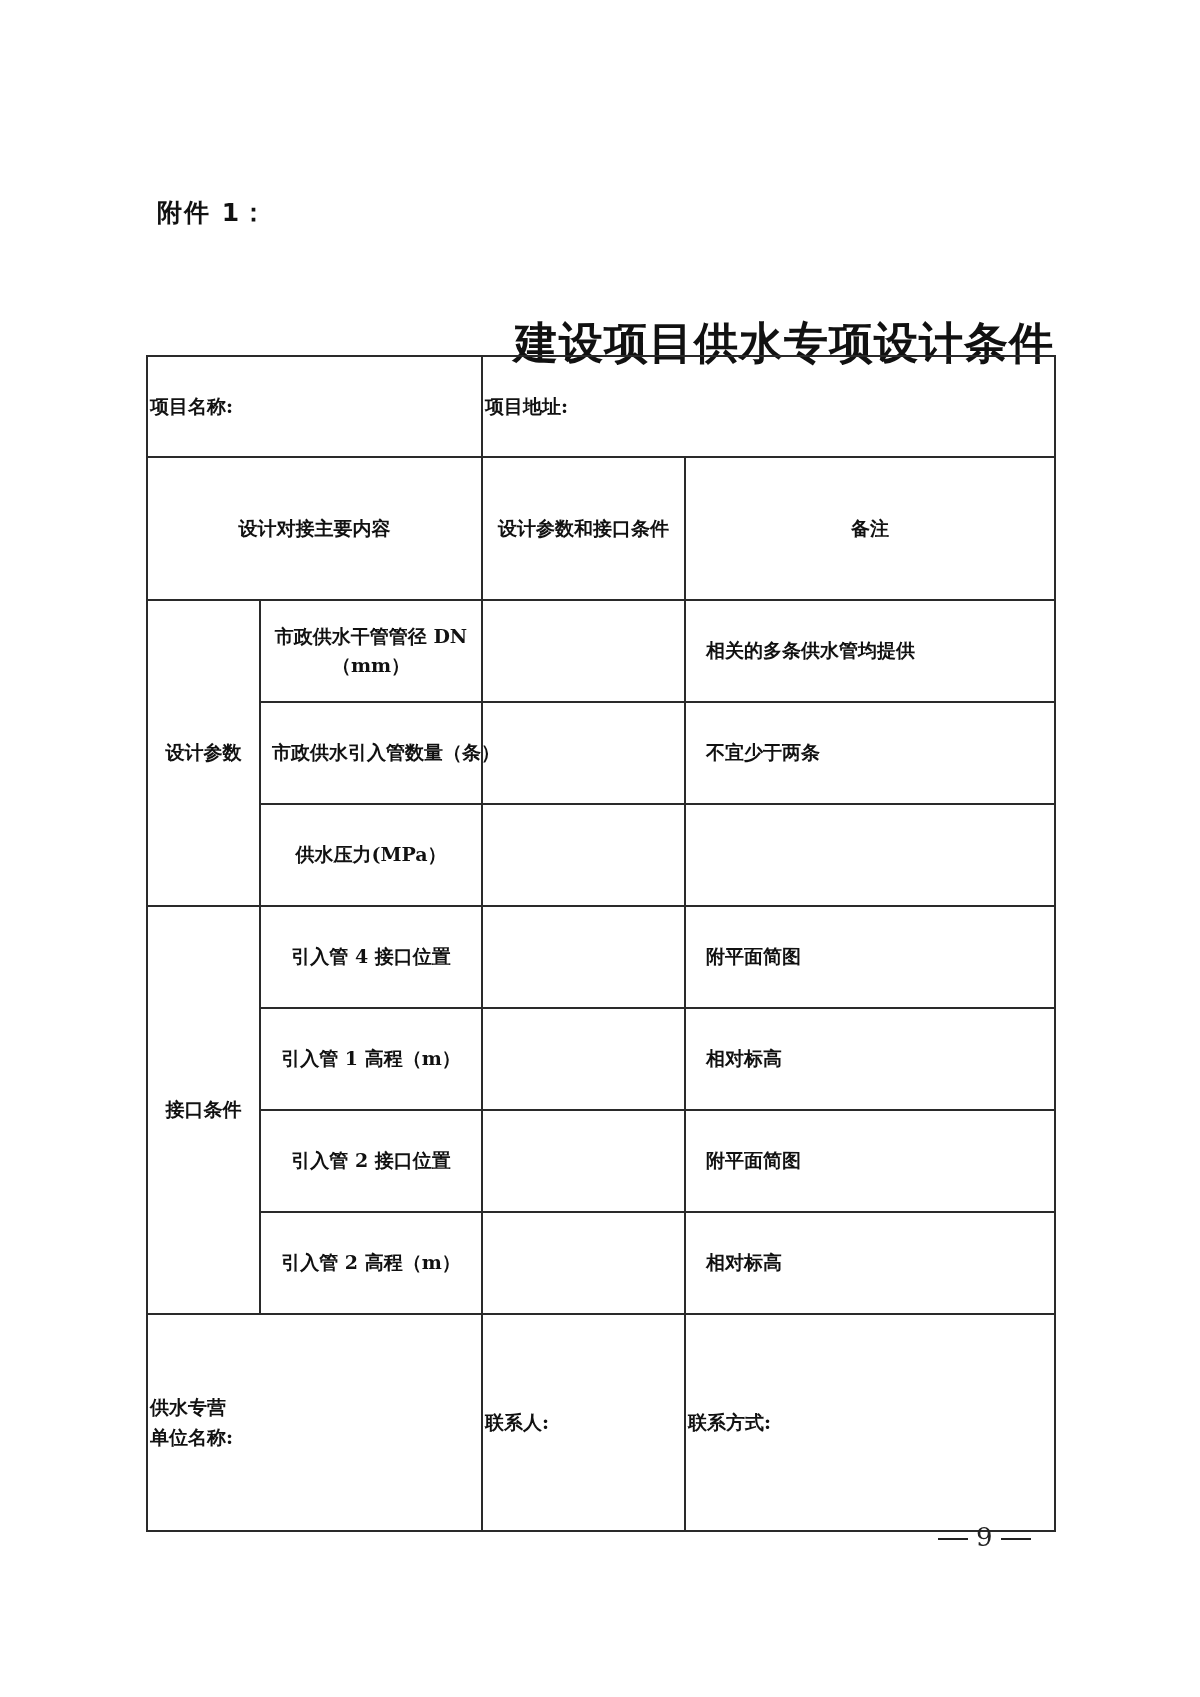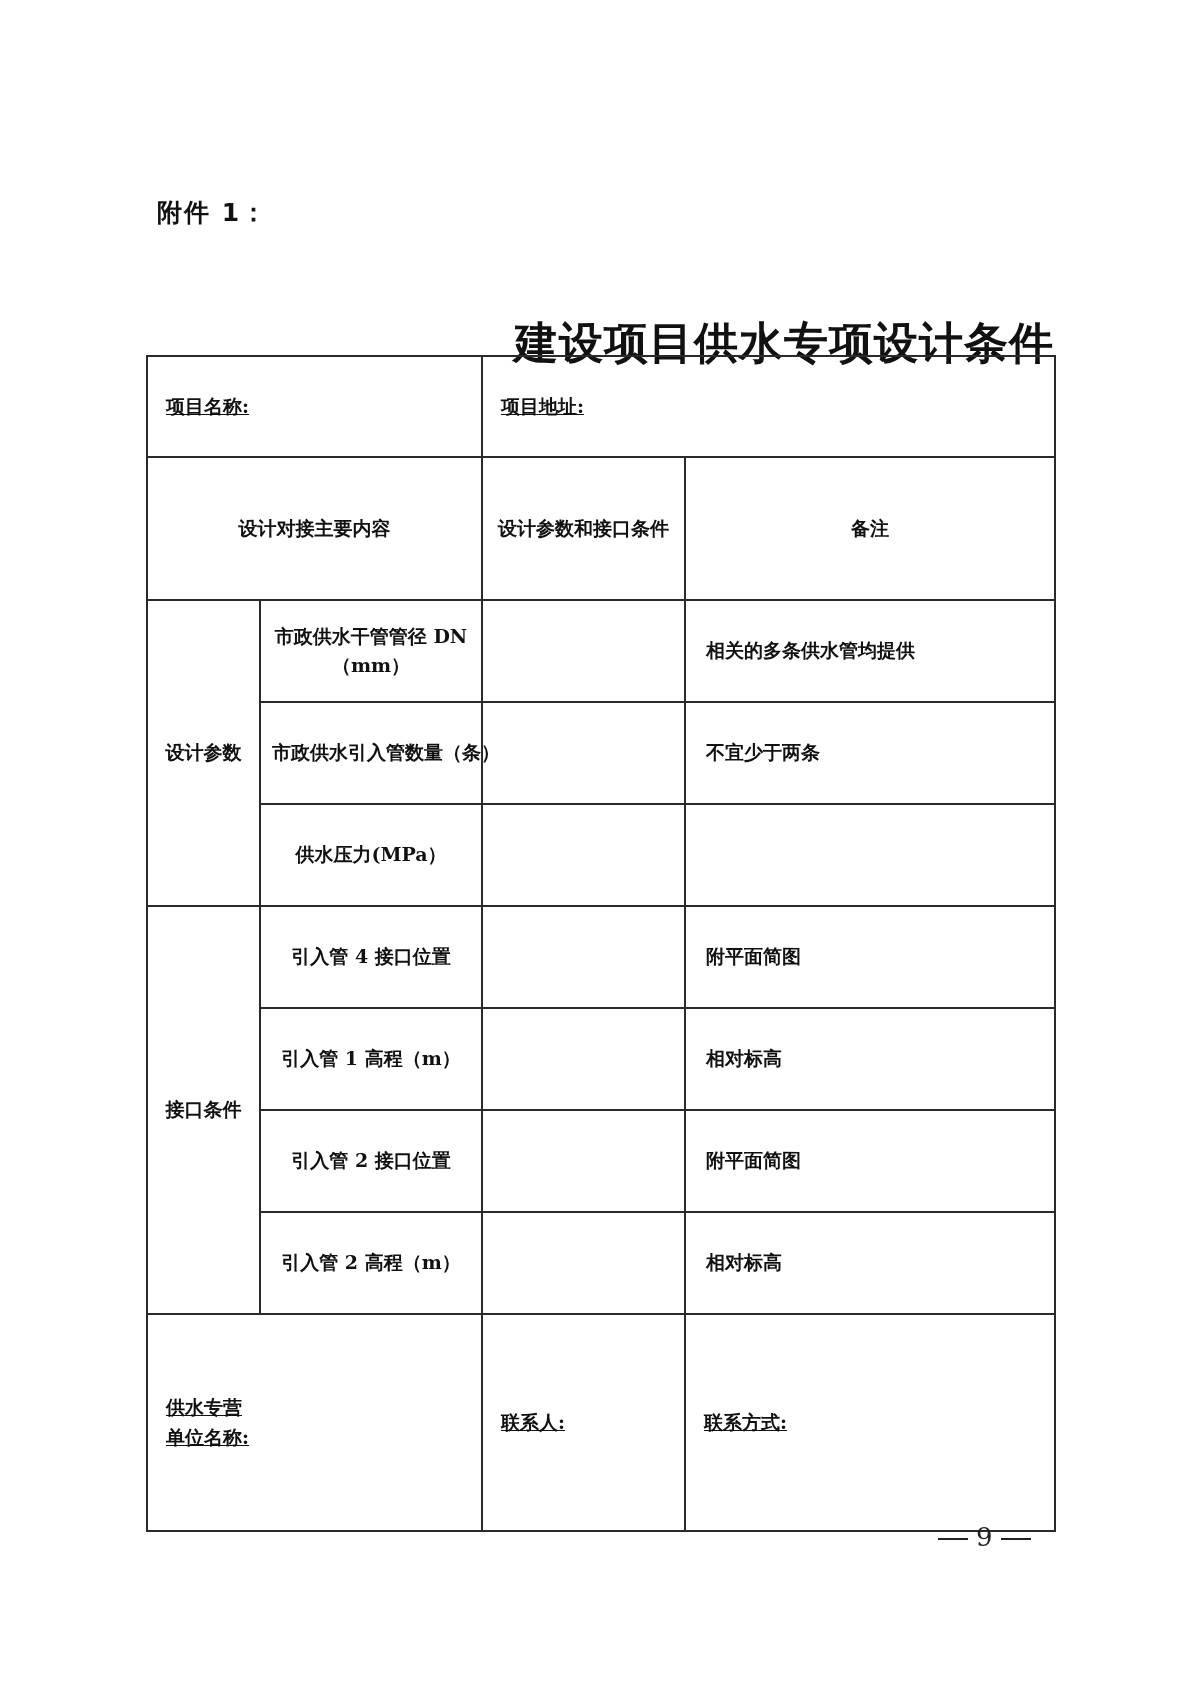--- a/index.html
+++ b/index.html
@@ -49,22 +49,21 @@
     }
     .form-table td {
       border: 2px solid #2a2a2a;
       padding: 0 4px;
       vertical-align: middle;
       text-align: center;
       line-height: 1.55;
     }
     .form-table td.left {
       text-align: left;
-      padding-left: 18px;
-      text-decoration: underline;
+      padding-left: 2px;
     }
     .form-table td.right-pad {
       text-align: left;
       padding-left: 20px;
     }
     .row-top { height: 101px; }
     .row-header { height: 143px; }
     .row-data { height: 102px; }
     .row-bottom { height: 217px; }
     .page-number {

